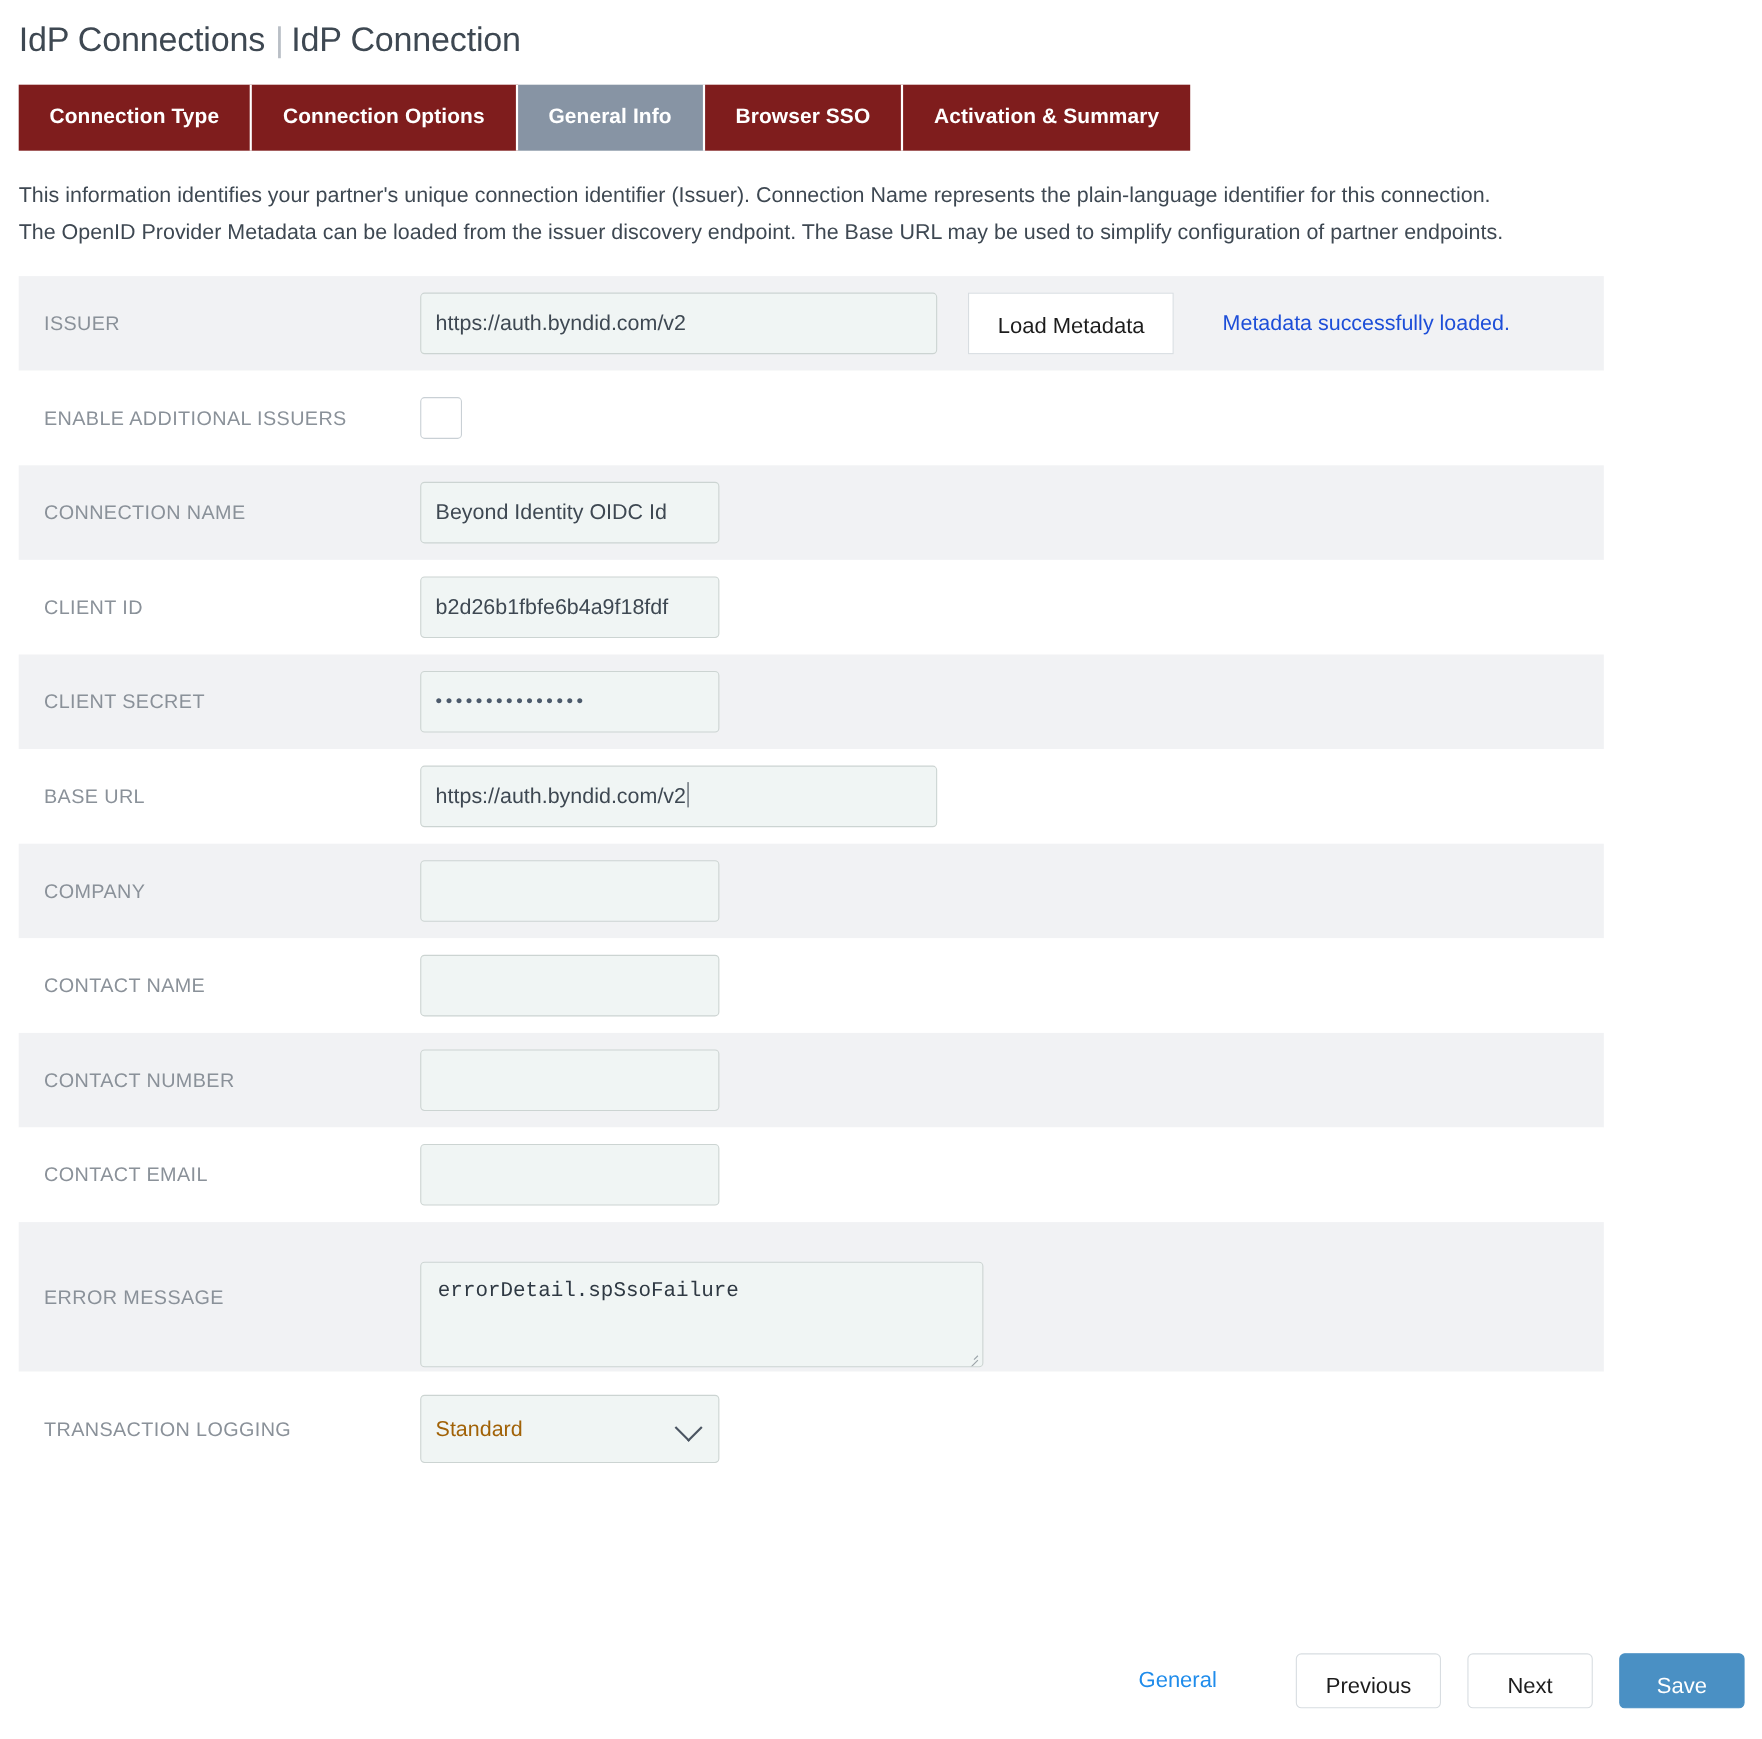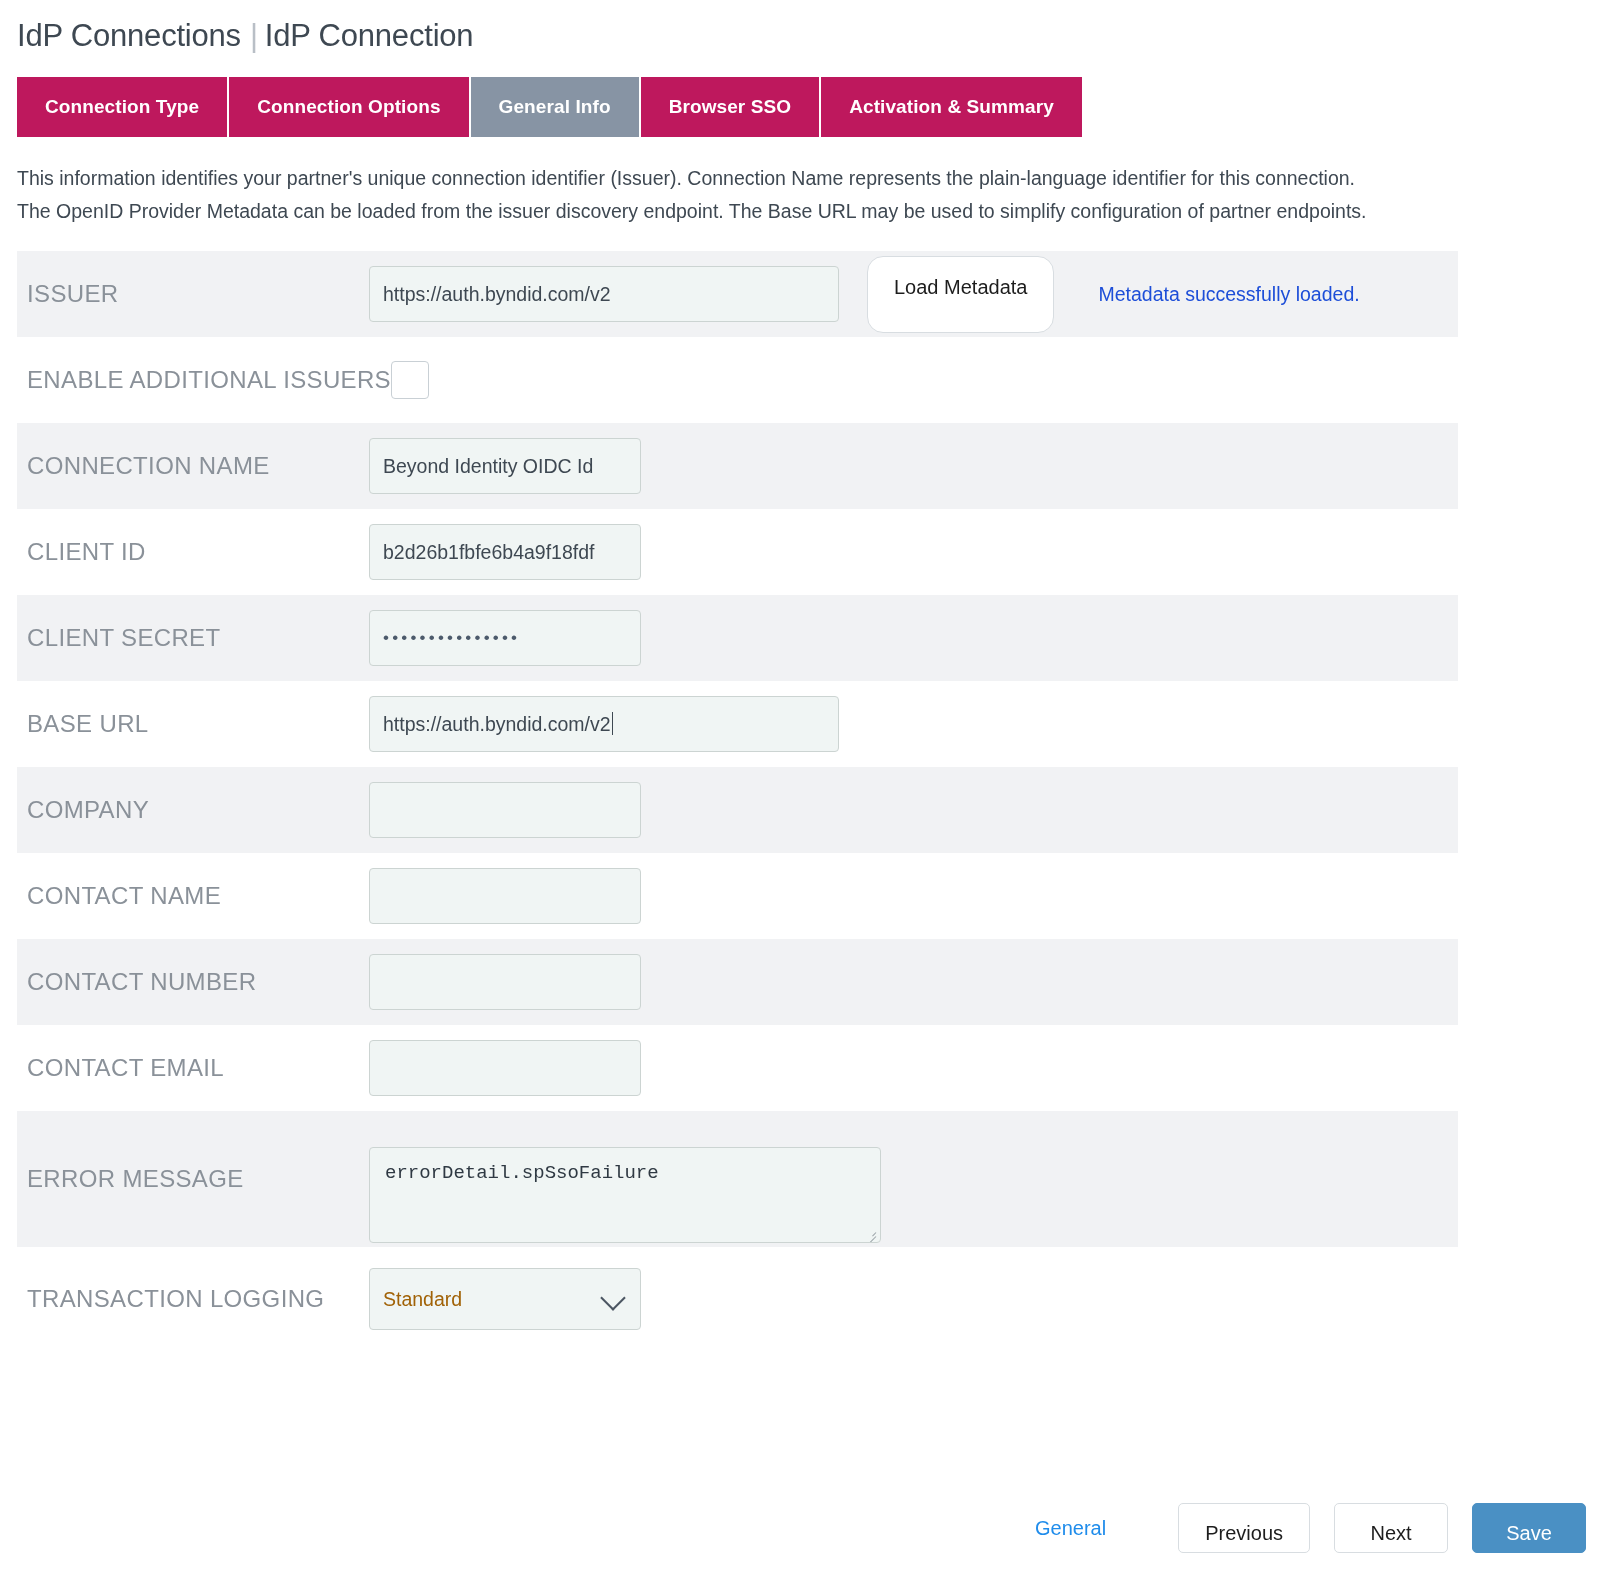--- a/index.html
+++ b/index.html
@@ -46,21 +46,21 @@
     width: 1169px;
     height: 60px;
   }
   .tab {
     display: flex;
     align-items: center;
     justify-content: center;
     height: 60px;
     box-sizing: border-box;
     padding: 0 28px;
-    background: #be185d;
+    background: #7f1d1d;
     color: #ffffff;
     font-size: 19px;
     font-weight: bold;
     letter-spacing: 0.1px;
     border-right: 2px solid #ffffff;
     white-space: nowrap;
     cursor: pointer;
   }
   .tab:last-child { border-right: none; }
   .tab.active {
@@ -86,25 +86,26 @@
     align-items: center;
     background: #ffffff;
     min-height: 86px;
     box-sizing: border-box;
   }
   .row.stripe { background: #f1f2f4; }
   .row .label {
     flex: 0 0 352px;
     padding-left: 10px;
     box-sizing: border-box;
-    font-size: 24px;
+    font-size: 18px;
     color: #8a9199;
     letter-spacing: 0.35px;
     text-transform: uppercase;
     white-space: nowrap;
+    margin-left: 13px;
   }
   .row .control {
     display: flex;
     align-items: center;
   }
 
   
   .fld {
     box-sizing: border-box;
     height: 56px;
@@ -211,26 +212,26 @@
     height: 16px;
     margin-top: -10px;
     border-right: 2.4px solid #4b5562;
     border-bottom: 2.4px solid #4b5562;
     transform: rotate(45deg);
   }
 
   
   .btn-load {
     box-sizing: border-box;
-    height: 77px;
+    height: 56px;
     padding: 0 26px;
     margin-left: 28px;
     background: #ffffff;
     border: 1px solid #d8dde1;
-    border-radius: 16px;
+    border-radius: 0;
     color: #1d1d1d;
     font-size: 20px;
     line-height: 60px;
     white-space: nowrap;
     cursor: pointer;
   }
   .meta-status {
     margin-left: 44px;
     font-size: 19.5px;
     color: #1d4ed8;

